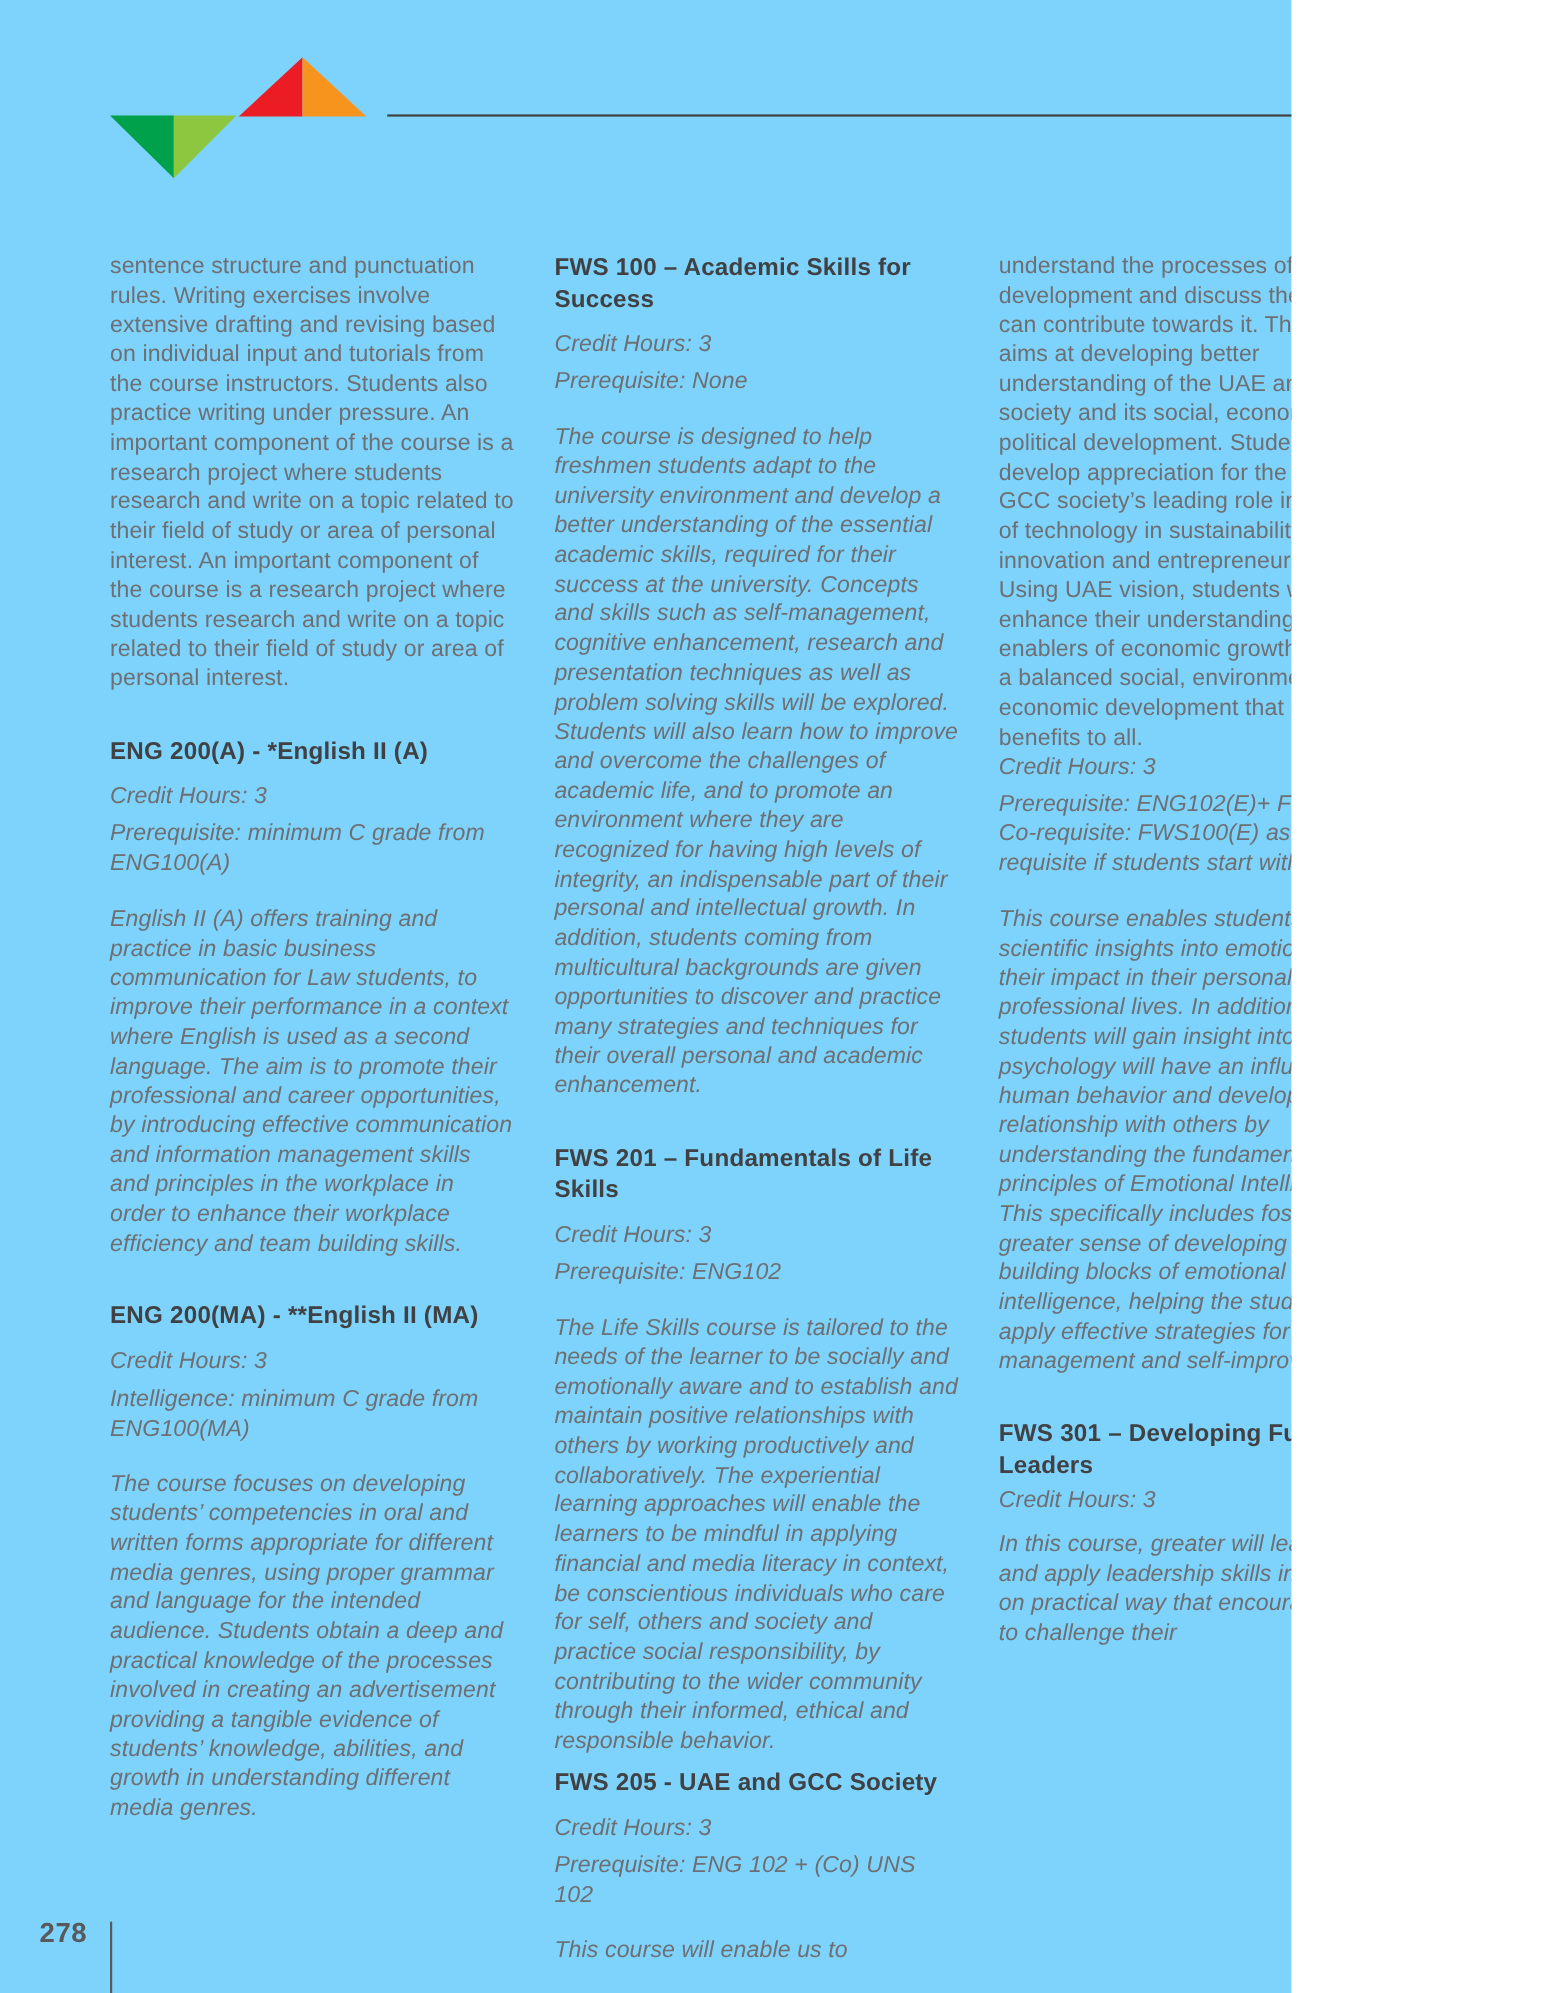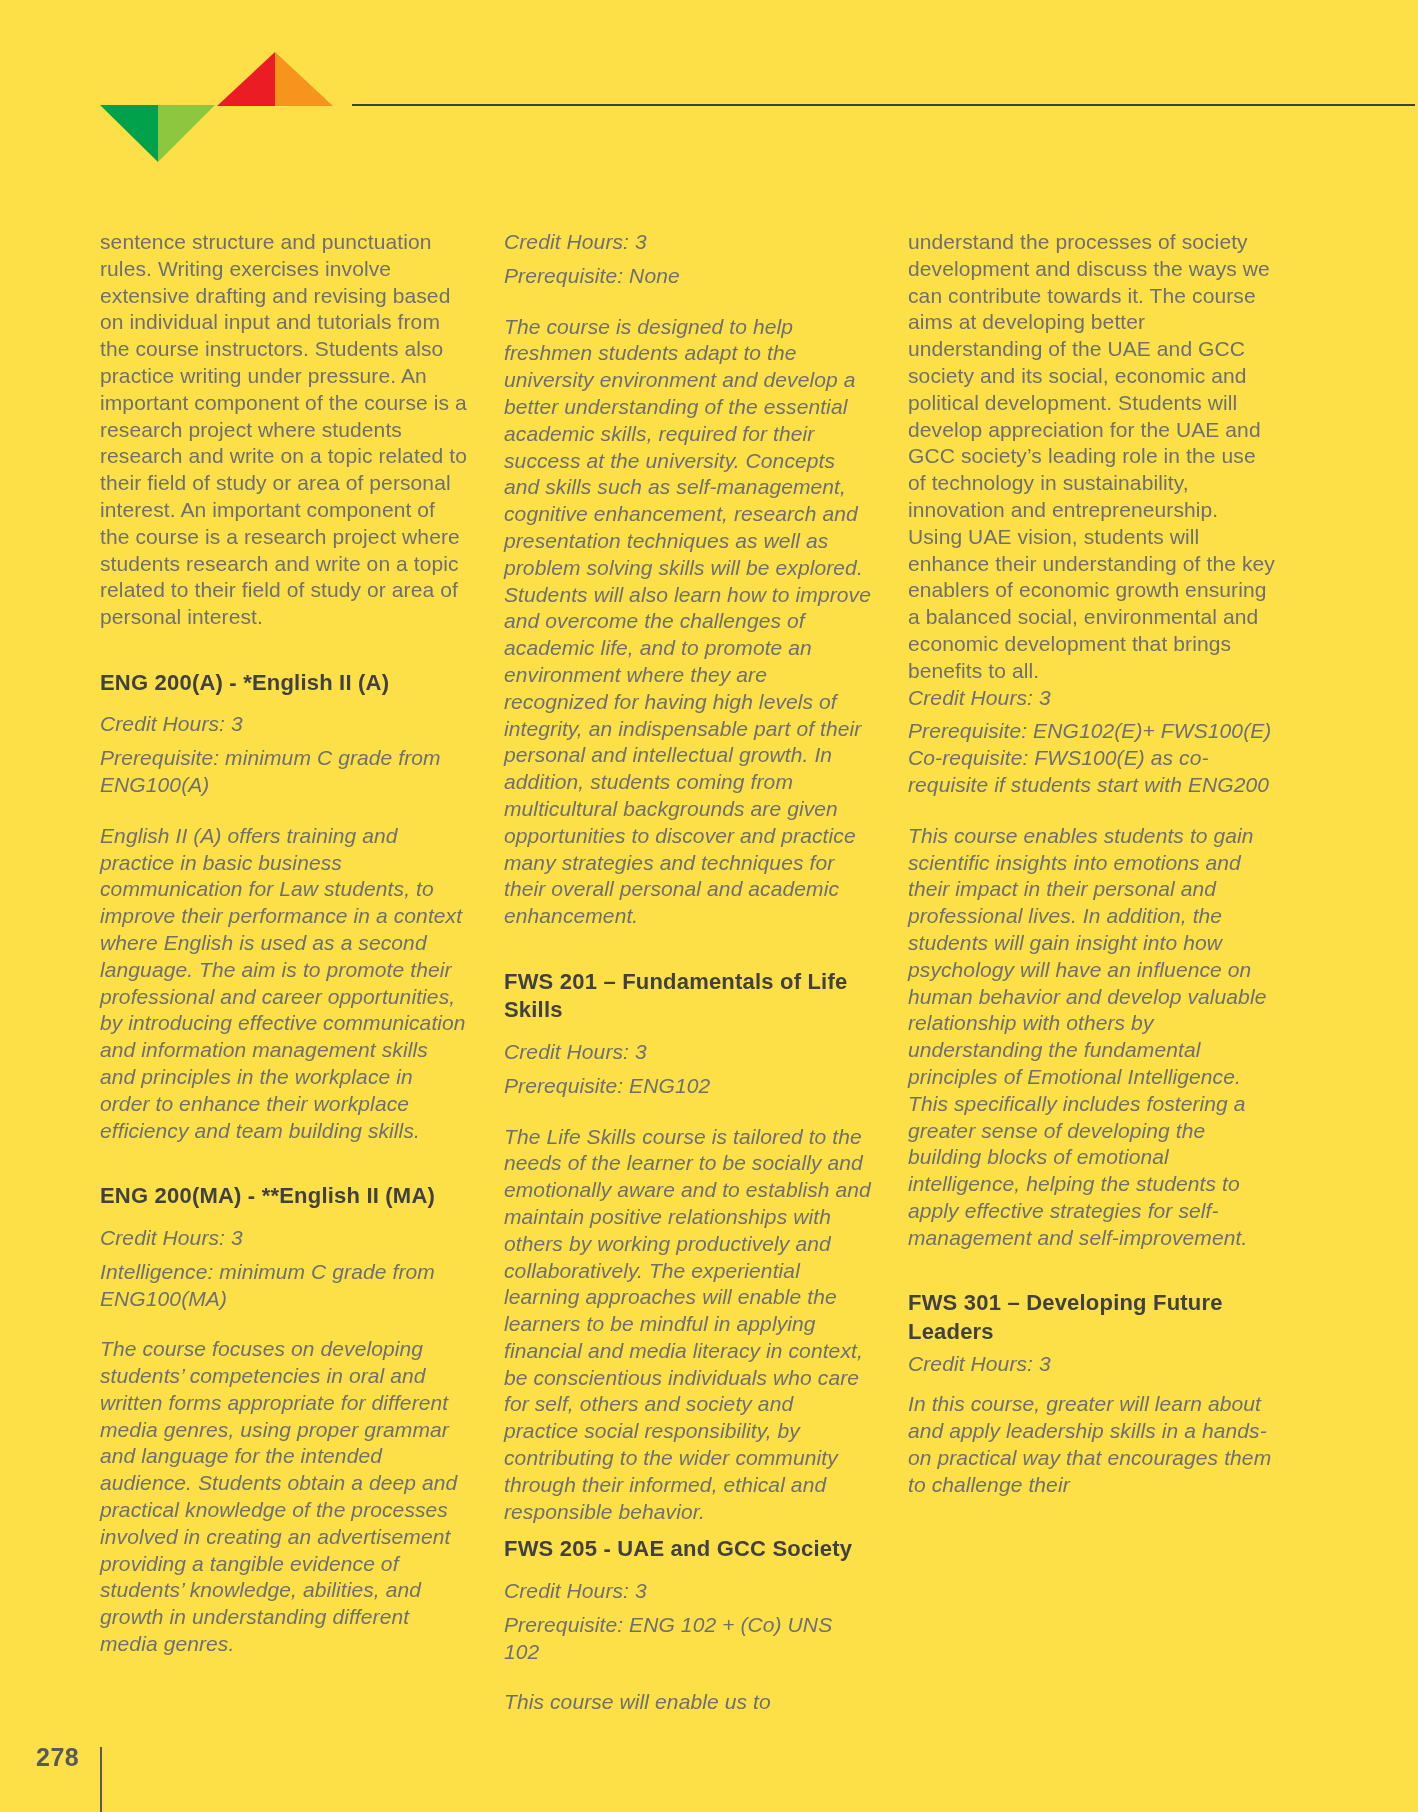--- a/index.html
+++ b/index.html
@@ -1,20 +1,20 @@
 <!DOCTYPE html>
 <html style="--heading: #414042; --body: #6E6F72; --rule: #414042; --page-number: #58595B; --logo-dark-green: #00A14B; --logo-light-green: #8DC63F; --logo-red: #EC1C24; --logo-orange: #F7941D;"><head>
 <meta charset="utf-8">
 <style>
   html,body { margin:0; padding:0; background:#ffffff; }
   .page {
     position:relative;
-    width:1418px;
+    width:1174px;
     height:1812px;
-    background:#fde047;
+    background:#7dd3fc;
     overflow:hidden;
     font-family:"Liberation Sans", sans-serif;
   }
 
   
   .logo { position:absolute; left:100px; top:52px; width:233px; height:110px; }
   .header-rule {
     position:absolute; left:352px; top:104px;
     width:1063px; height:2px;
     background:var(--rule,#414042);
@@ -93,20 +93,21 @@
     <section class="course">
       <h3 class="course-title">ENG 200(MA) - **English II (MA)</h3>
       <p class="body meta">Credit Hours: 3</p>
       <p class="body meta">Intelligence: minimum C grade from ENG100(MA)</p>
       <p class="body desc">The course focuses on developing students’ competencies in oral and written forms appropriate for different media genres, using proper grammar and language for the intended audience. Students obtain a deep and practical knowledge of the processes involved in creating an advertisement providing a tangible evidence of students’ knowledge, abilities, and growth in understanding different media genres.</p>
     </section>
   </div>
 
   <div class="col col2">
     <section class="course">
+      <h3 class="course-title">FWS 100 – Academic Skills for Success</h3>
       <p class="body meta">Credit Hours: 3</p>
       <p class="body meta">Prerequisite: None</p>
       <p class="body desc">The course is designed to help freshmen students adapt to the university environment and develop a better understanding of the essential academic skills, required for their success at the university. Concepts and skills such as self-management, cognitive enhancement, research and presentation techniques as well as problem solving skills will be explored. Students will also learn how to improve and overcome the challenges of academic life, and to promote an environment where they are recognized for having high levels of integrity, an indispensable part of their personal and intellectual growth. In addition, students coming from multicultural backgrounds are given opportunities to discover and practice many strategies and techniques for their overall personal and academic enhancement.</p>
     </section>
 
     <section class="course">
       <h3 class="course-title">FWS 201 – Fundamentals of Life Skills</h3>
       <p class="body meta">Credit Hours: 3</p>
       <p class="body meta">Prerequisite: ENG102</p>
       <p class="body desc">The Life Skills course is tailored to the needs of the learner to be socially and emotionally aware and to establish and maintain positive relationships with others by working productively and collaboratively. The experiential learning approaches will enable the learners to be mindful in applying financial and media literacy in context, be conscientious individuals who care for self, others and society and practice social responsibility, by contributing to the wider community through their informed, ethical and responsible behavior.</p>

